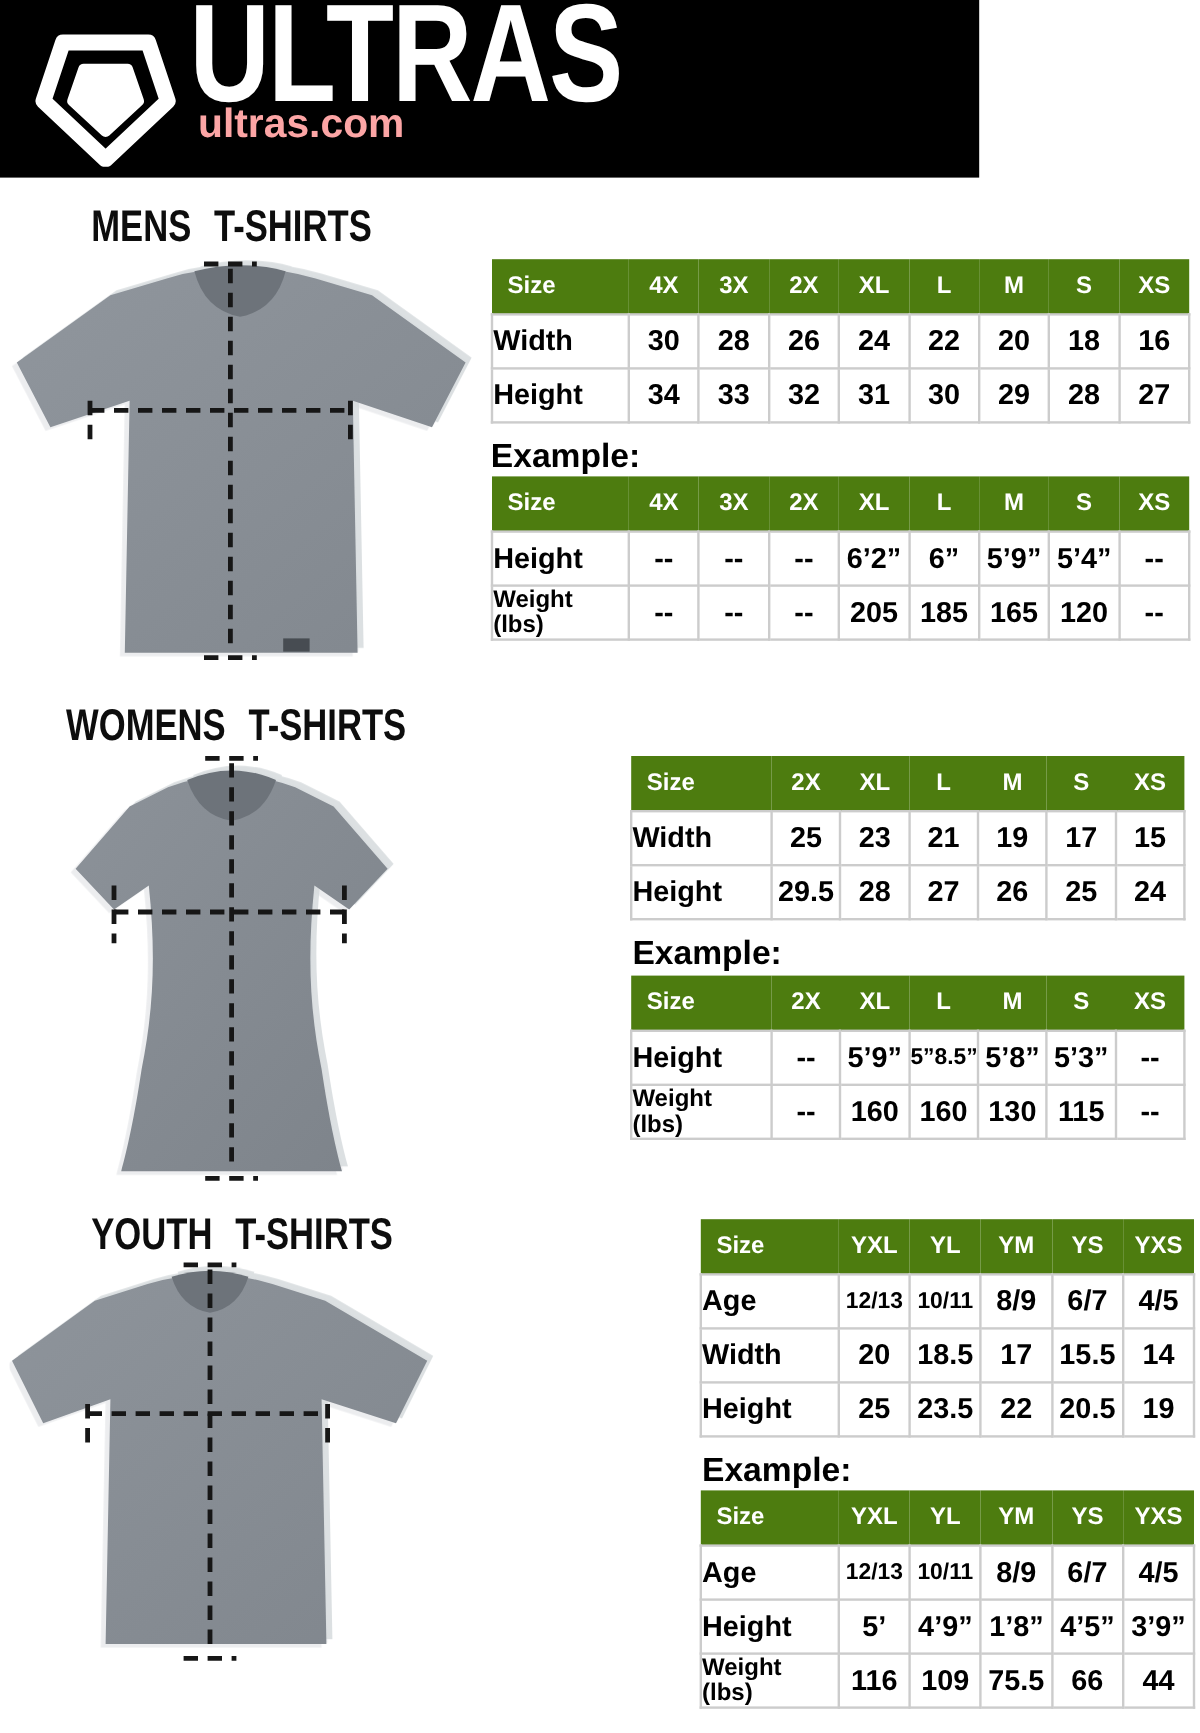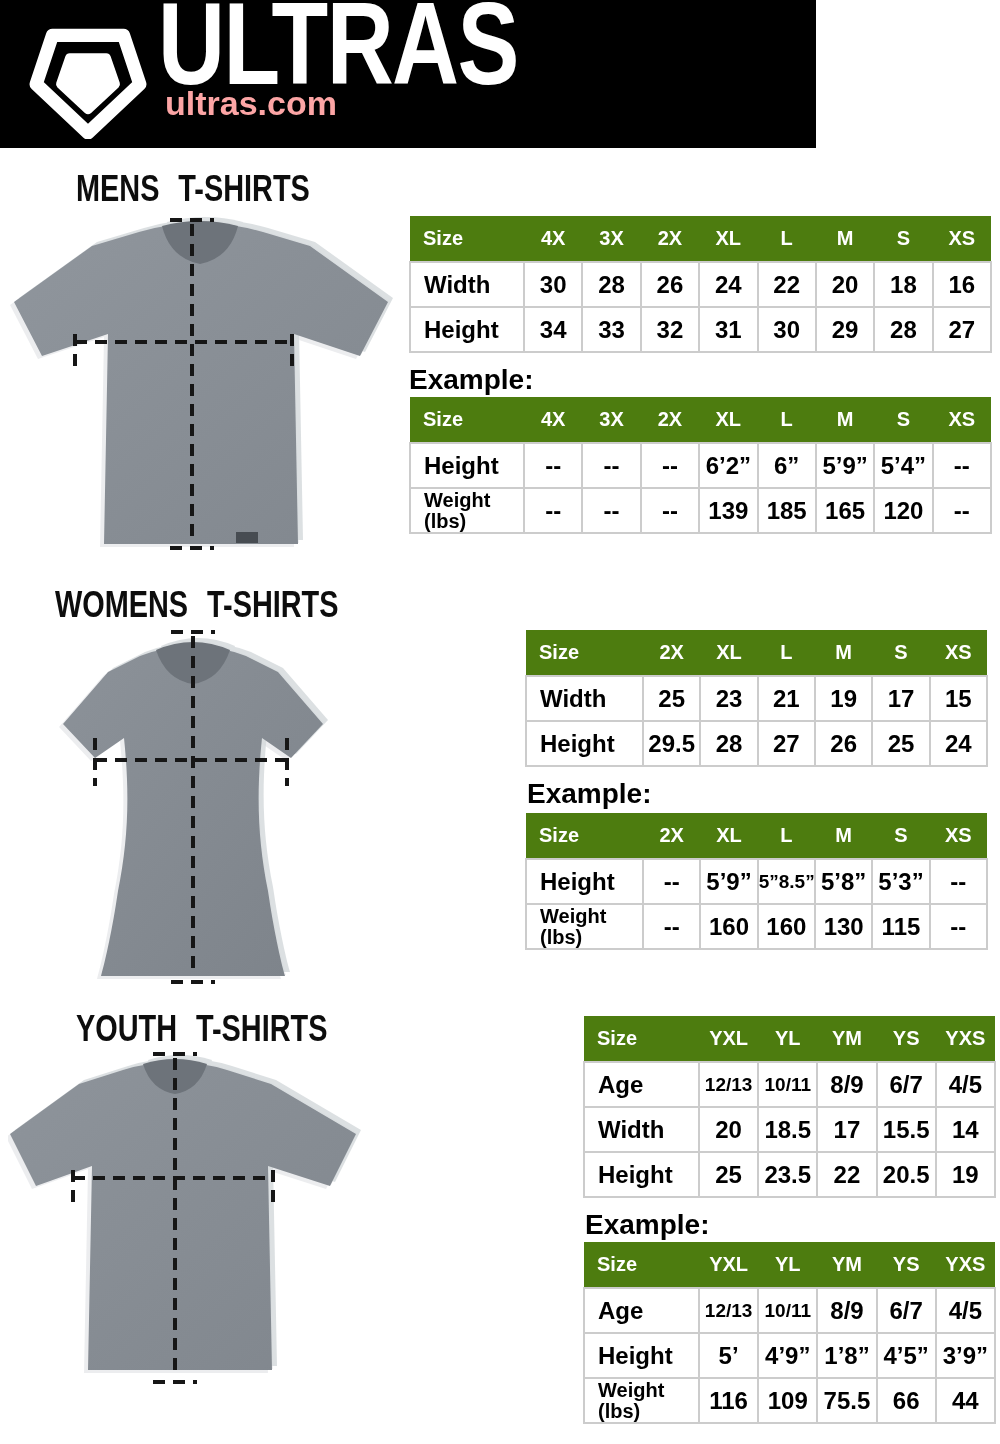--- a/index.html
+++ b/index.html
@@ -28,21 +28,21 @@
   .ex-womens{left:527px;top:778px;}
   .ex-youth{left:585px;top:1209px;}
 
   
   table.sizes{position:absolute;border-collapse:collapse;table-layout:fixed;background:#fff;}
   table.sizes th{background:#4d7c0f;color:#fff;font-size:20px;font-weight:bold;height:45px;
                  text-align:center;border:0;padding:0;}
   table.sizes th.row-label{text-align:left;padding-left:13px;}
   table.sizes td{border:2px solid #cccccc;font-size:24px;font-weight:bold;color:#000;
                  text-align:center;height:43px;padding:0;}
-  table.sizes td.row-label{text-align:left;padding-left:13px;}
+  table.sizes td.row-label{text-align:left;}
   table.sizes td.small{font-size:19px;}
   table.sizes td.two-line{font-size:20px;line-height:1.05;white-space:pre-line;}
   .tbl-mens-1{left:409px;top:216px;width:583px;}
   .tbl-mens-2{left:409px;top:397px;width:583px;}
   .tbl-womens-1{left:525px;top:630px;width:463px;}
   .tbl-womens-2{left:525px;top:813px;width:463px;}
   .tbl-youth-1{left:583px;top:1016px;width:413px;}
   .tbl-youth-2{left:583px;top:1242px;width:413px;}
 
   
@@ -180,21 +180,21 @@
           <td>5’9”</td>
           <td>5’4”</td>
           <td>--</td>
         </tr>
         <tr>
           <td class="row-label two-line">Weight
 (lbs)</td>
           <td>--</td>
           <td>--</td>
           <td>--</td>
-          <td>139</td>
+          <td>205</td>
           <td>185</td>
           <td>165</td>
           <td>120</td>
           <td>--</td>
         </tr>
       </tbody>
     </table>
 
   <div class="sec-title t-womens-title">WOMENS T-SHIRTS</div>
 

